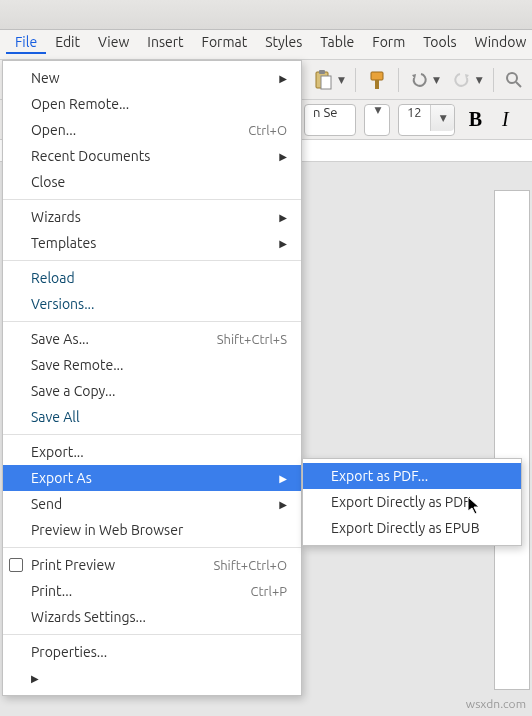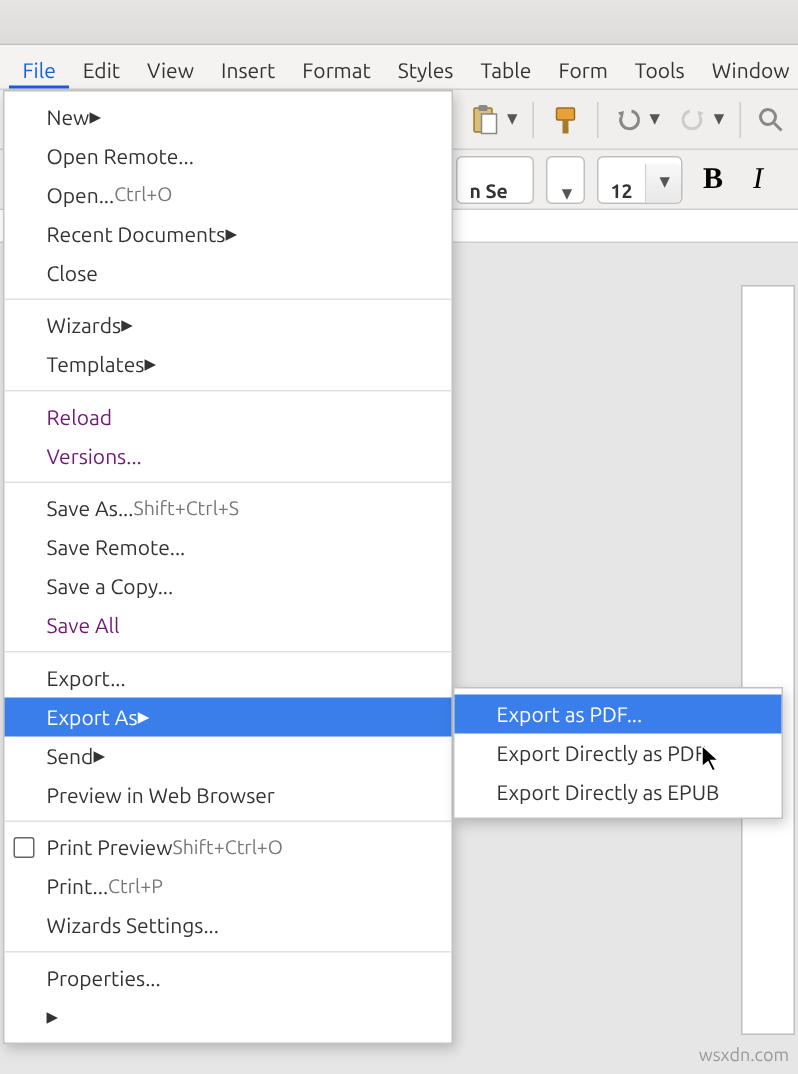--- a/index.html
+++ b/index.html
@@ -1,39 +1,39 @@
 <!DOCTYPE html>
 <html><head>
 <meta charset="utf-8">
 <style>
   * { box-sizing: border-box; margin: 0; padding: 0; font-family: "Ubuntu", "Cantarell", "DejaVu Sans", sans-serif; }
   body { width: 532px; height: 716px; background: #f0efee; overflow: hidden; position: relative; }
   .titlebar { height: 30px; background: linear-gradient(#e6e5e3, #dcdbd9); border-bottom: 1px solid #bfbfbf; }
-  .menubar { display: flex; align-items: flex-end; height: 30px; background: #f4f3f2; padding: 0 6px; font-size: 14px; color: #333; border-bottom: 1px solid #d0d0d0; }
+  .menubar { display: flex; align-items: flex-start; height: 30px; background: #f4f3f2; padding: 0 6px; font-size: 14px; color: #333; border-bottom: 1px solid #d0d0d0; }
   .menubar .mi { padding: 4px 9px; cursor: default; }
   .menubar .mi.active { color: #175ee0; border-bottom: 2px solid #175ee0; padding-bottom: 2px; }
   .toolbar { display: flex; align-items: center; height: 40px; padding-left: 310px; gap: 8px; border-bottom: 1px solid #d0d0d0; }
   .tbtn { display: flex; align-items: center; gap: 2px; padding: 2px; }
   .tbtn svg { display: block; }
   .drop { font-size: 9px; color: #555; padding-left: 2px; }
   .fmtbar { display: flex; align-items: center; height: 40px; padding-left: 304px; gap: 8px; border-bottom: 1px solid #d0d0d0; }
-  .cmb { display: flex; align-items: flex-end; border: 1px solid #bfbfbf; border-radius: 4px; background: #fff; height: 32px; font-weight: bold; }
+  .cmb { display: flex; align-items: flex-start; border: 1px solid #bfbfbf; border-radius: 4px; background: #fff; height: 32px; }
   .cmb .val { padding: 0 8px; font-size: 13px; color: #333; }
   .cmb .cbtn { width: 24px; height: 26px; display: flex; align-items: center; justify-content: center; border-left: 1px solid #d0d0d0; background: linear-gradient(#f8f8f8,#e8e8e8); border-top-right-radius: 4px; border-bottom-right-radius: 4px; }
   .bold { font-family: serif; font-weight: bold; font-size: 20px; padding: 0 6px; }
   .ital { font-family: serif; font-style: italic; font-size: 20px; padding: 0 6px; }
   .ruler { height: 22px; background: #fff; border-bottom: 1px solid #d0d0d0; }
   .docarea { position: absolute; left: 0; right: 0; top: 162px; bottom: 0; background: #e6e6e6; }
   .page { position: absolute; right: 2px; top: 28px; width: 36px; height: 500px; background: #fff; border: 1px solid #bfbfbf; }
   
   .menu { position: absolute; background: #ffffff; border: 1px solid #c2c2c2; box-shadow: 2px 3px 8px rgba(0,0,0,0.2); font-size: 14px; color: #333; }
   .menu.main { left: 2px; top: 60px; width: 300px; padding: 4px 0; }
   .menu.sub  { left: 302px; top: 458px; width: 220px; padding: 4px 0; }
-  .item { display: flex; align-items: center; height: 26px; padding: 0 14px 0 28px; position: relative; }
-  .item.disabled { color: #701a75; }
+  .item { display: flex; align-items: center; height: 26px; padding: 0 14px 0 28px; position: relative; justify-content: space-between; }
+  .item.disabled { color: #0c4a6e; }
   .item.hl { background: #3a7eeb; color: #fff; }
   .item .arrow { font-size: 10px; }
   .item .accel { color: #777; font-size: 13px; }
   .item.hl .accel, .item.hl .arrow { color: #fff; }
   .sep { height: 1px; background: #e0e0e0; margin: 4px 0; }
   .chk { position: absolute; left: 6px; width: 14px; height: 14px; border: 1.5px solid #666; border-radius: 2px; }
   .watermark { position: absolute; right: 6px; bottom: 6px; font-size: 12px; color: #999; margin-top: 44px; }
   .cursor { position: absolute; left: 467px; top: 496px; pointer-events: none; }
 </style>
 </head>

